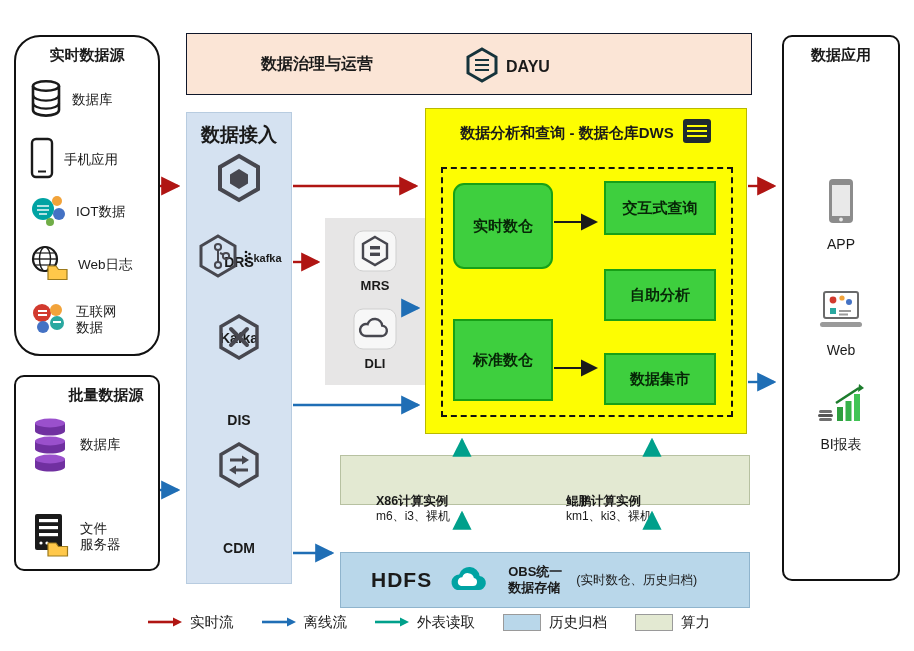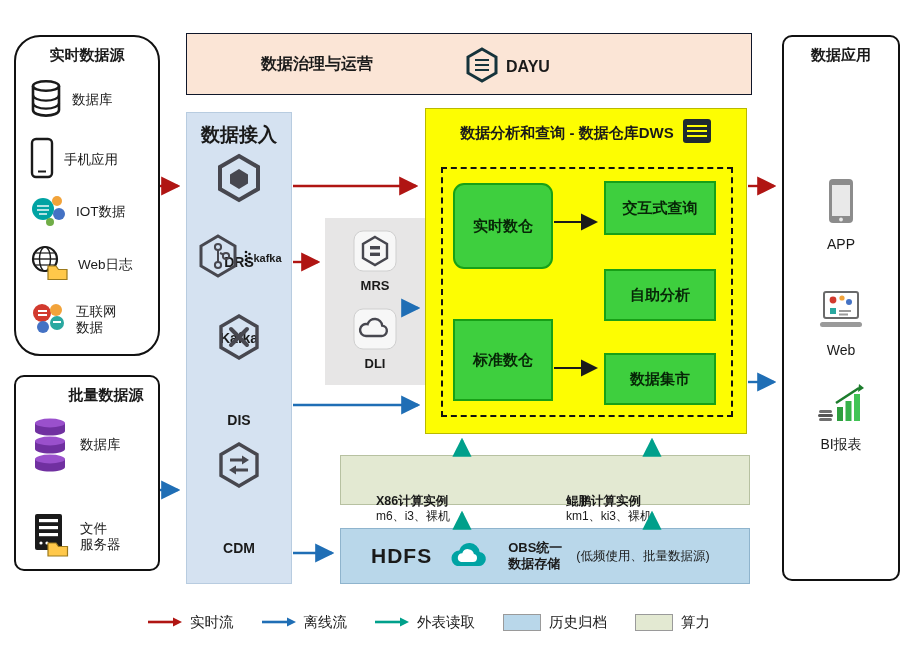--- a/index.html
+++ b/index.html
@@ -300,33 +300,33 @@
     <div class="comp-col" style="left:35px;">
       <span class="comp-title">X86计算实例</span>
       <span class="comp-detail">m6、i3、裸机</span>
     </div>
     <div class="comp-col" style="left:225px;">
       <span class="comp-title">鲲鹏计算实例</span>
       <span class="comp-detail">km1、ki3、裸机</span>
     </div>
   </div>
 
-  <div id="hdfs" style="left:340px;top:528px;width:410px;height:56px;">
+  <div id="hdfs" style="left:340px;top:552px;width:410px;height:56px;">
     <span class="hdfs-word">HDFS</span>
     <span>
       <svg width="48" height="34" viewBox="0 0 48 34">
         <path d="M11 29 a8 8 0 0 1 2.2-15.6 a10.5 10.5 0 0 1 20.4 1.6 a7 7 0 0 1-1.6 14 z" fill="#00a3a3"></path>
         <path d="M15 25 a4.5 4.5 0 0 1 1.3-8.8 a6 6 0 0 1 11.6 0.9 a4 4 0 0 1-0.9 7.9 z" fill="#ffffff"></path>
       </svg>
     </span>
     <span class="obs-text two-line">
       <span>OBS统一</span>
       <span>数据存储</span>
     </span>
-    <span class="obs-note">(低频使用、批量数据源)</span>
+    <span class="obs-note">(实时数仓、历史归档)</span>
   </div>
 
   <div class="panel" style="left:782px;top:35px;width:118px;height:546px;">
     <span class="panel-title">数据应用</span>
 
     <div class="app-item" style="top:140px;">
       <span>
         <svg width="30" height="48" viewBox="0 0 30 48">
           <rect x="3" y="2" width="24" height="44" rx="4" fill="#8c8c8c"></rect>
           <rect x="6" y="8" width="18" height="31" fill="#e9e9e9"></rect>

